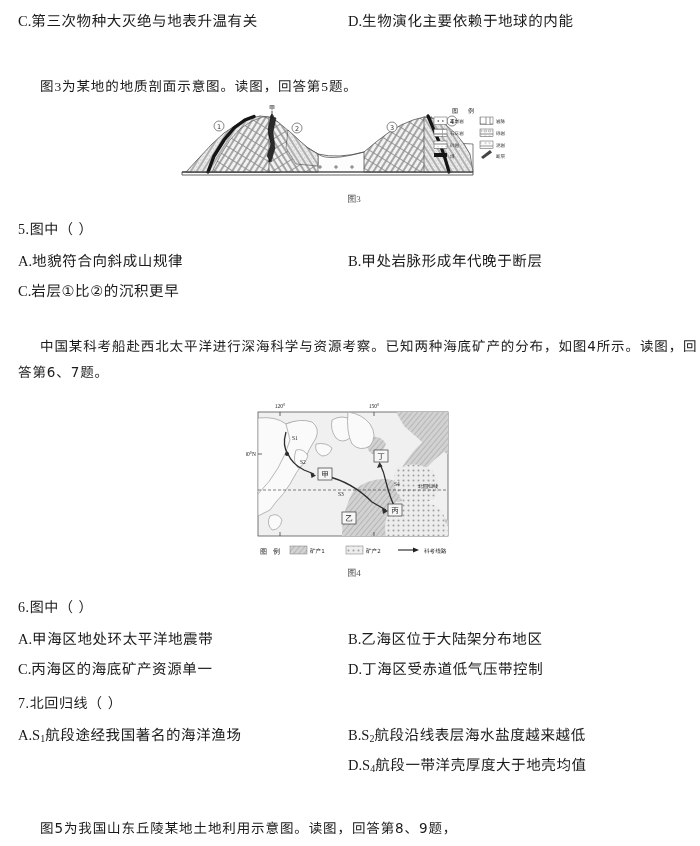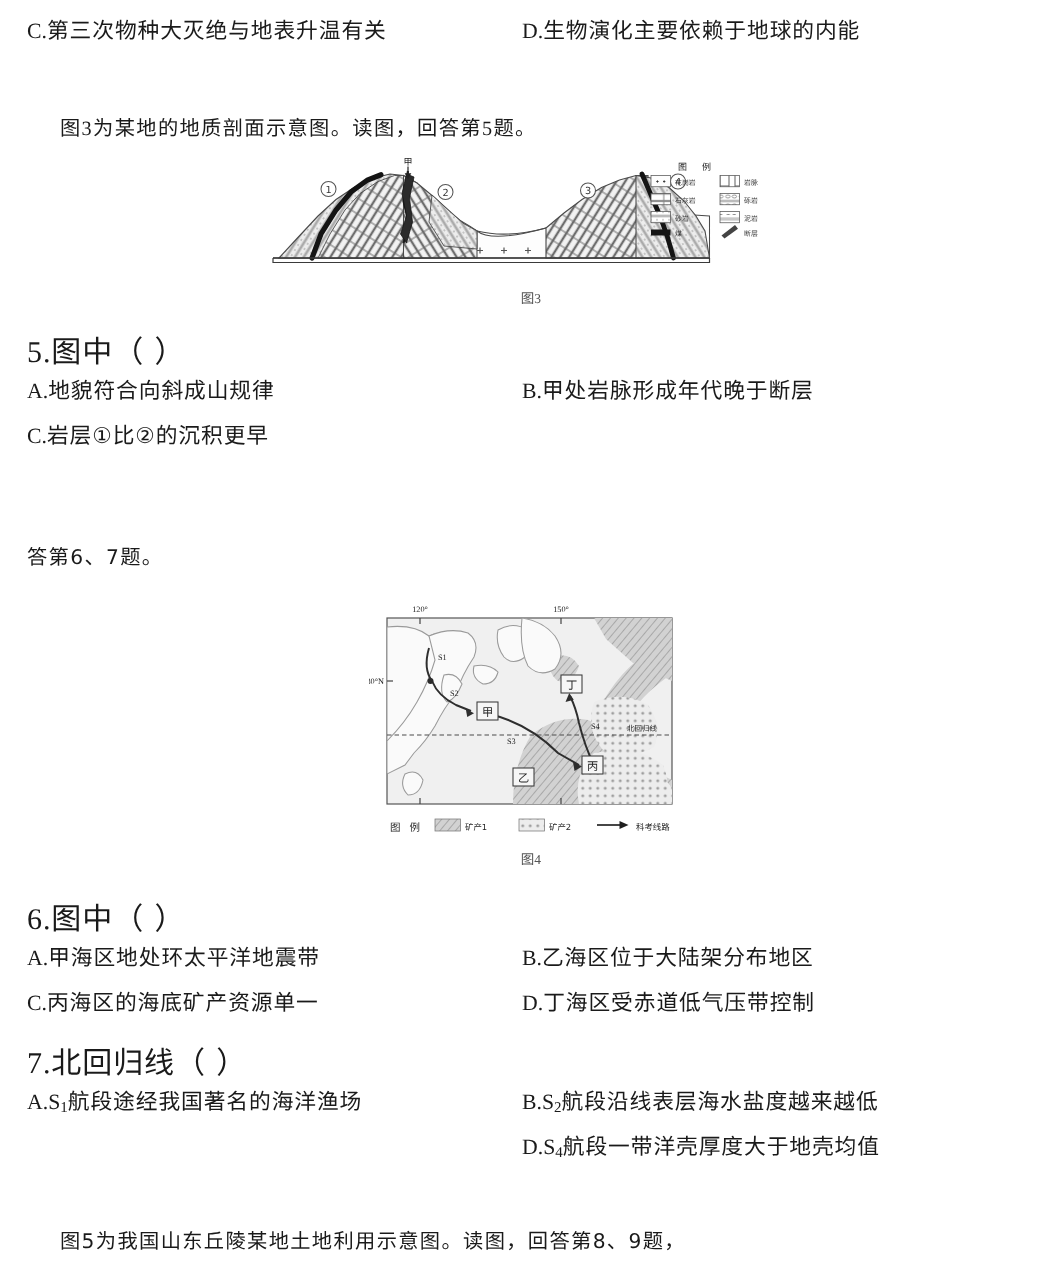--- a/index.html
+++ b/index.html
@@ -46,21 +46,21 @@
     font-size: 14.5px;
     letter-spacing: 0px;
   }
   .opt-text {
     font-size: 14.5px;
     letter-spacing: 0.6px;
   }
   .q-stem {
     position: absolute;
     left: 18px;
-    font-size: 20px;
+    font-size: 14px;
     letter-spacing: 0.6px;
     white-space: nowrap;
   }
   .q-num {
     font-family: "Liberation Serif", serif;
   }
   .para {
     position: absolute;
     font-size: 13.5px;
     letter-spacing: 0.9px;
@@ -315,20 +315,21 @@
       <span class="opt-letter">B</span><span class="opt-letter">.</span><span class="opt-text">甲处岩脉形成年代晚于断层</span>
     </span>
   </div>
 
   <div class="opt-row" style="top:278px;">
     <span class="opt-col-a">
       <span class="opt-letter">C</span><span class="opt-letter">.</span><span class="opt-text">岩层①比②的沉积更早</span>
     </span>
   </div>
 
+  <div class="para" style="left:40px; top:336px;">中国某科考船赴西北太平洋进行深海科学与资源考察。已知两种海底矿产的分布，如图4所示。读图，回</div>
   <div class="para" style="left:18px; top:362px;">答第6、7题。</div>
 
   <div id="fig4-wrap">
     <svg id="fig4-svg" width="216" height="172" viewBox="0 0 216 172" xmlns="http://www.w3.org/2000/svg">
       <defs>
 
         <pattern id="m1" width="4" height="4" patternUnits="userSpaceOnUse" patternTransform="rotate(40)">
           <rect width="4" height="4" fill="#d2d2d2"></rect>
           <path d="M0 0 V4" stroke="#9a9a9a" stroke-width="1"></path>
         </pattern>

